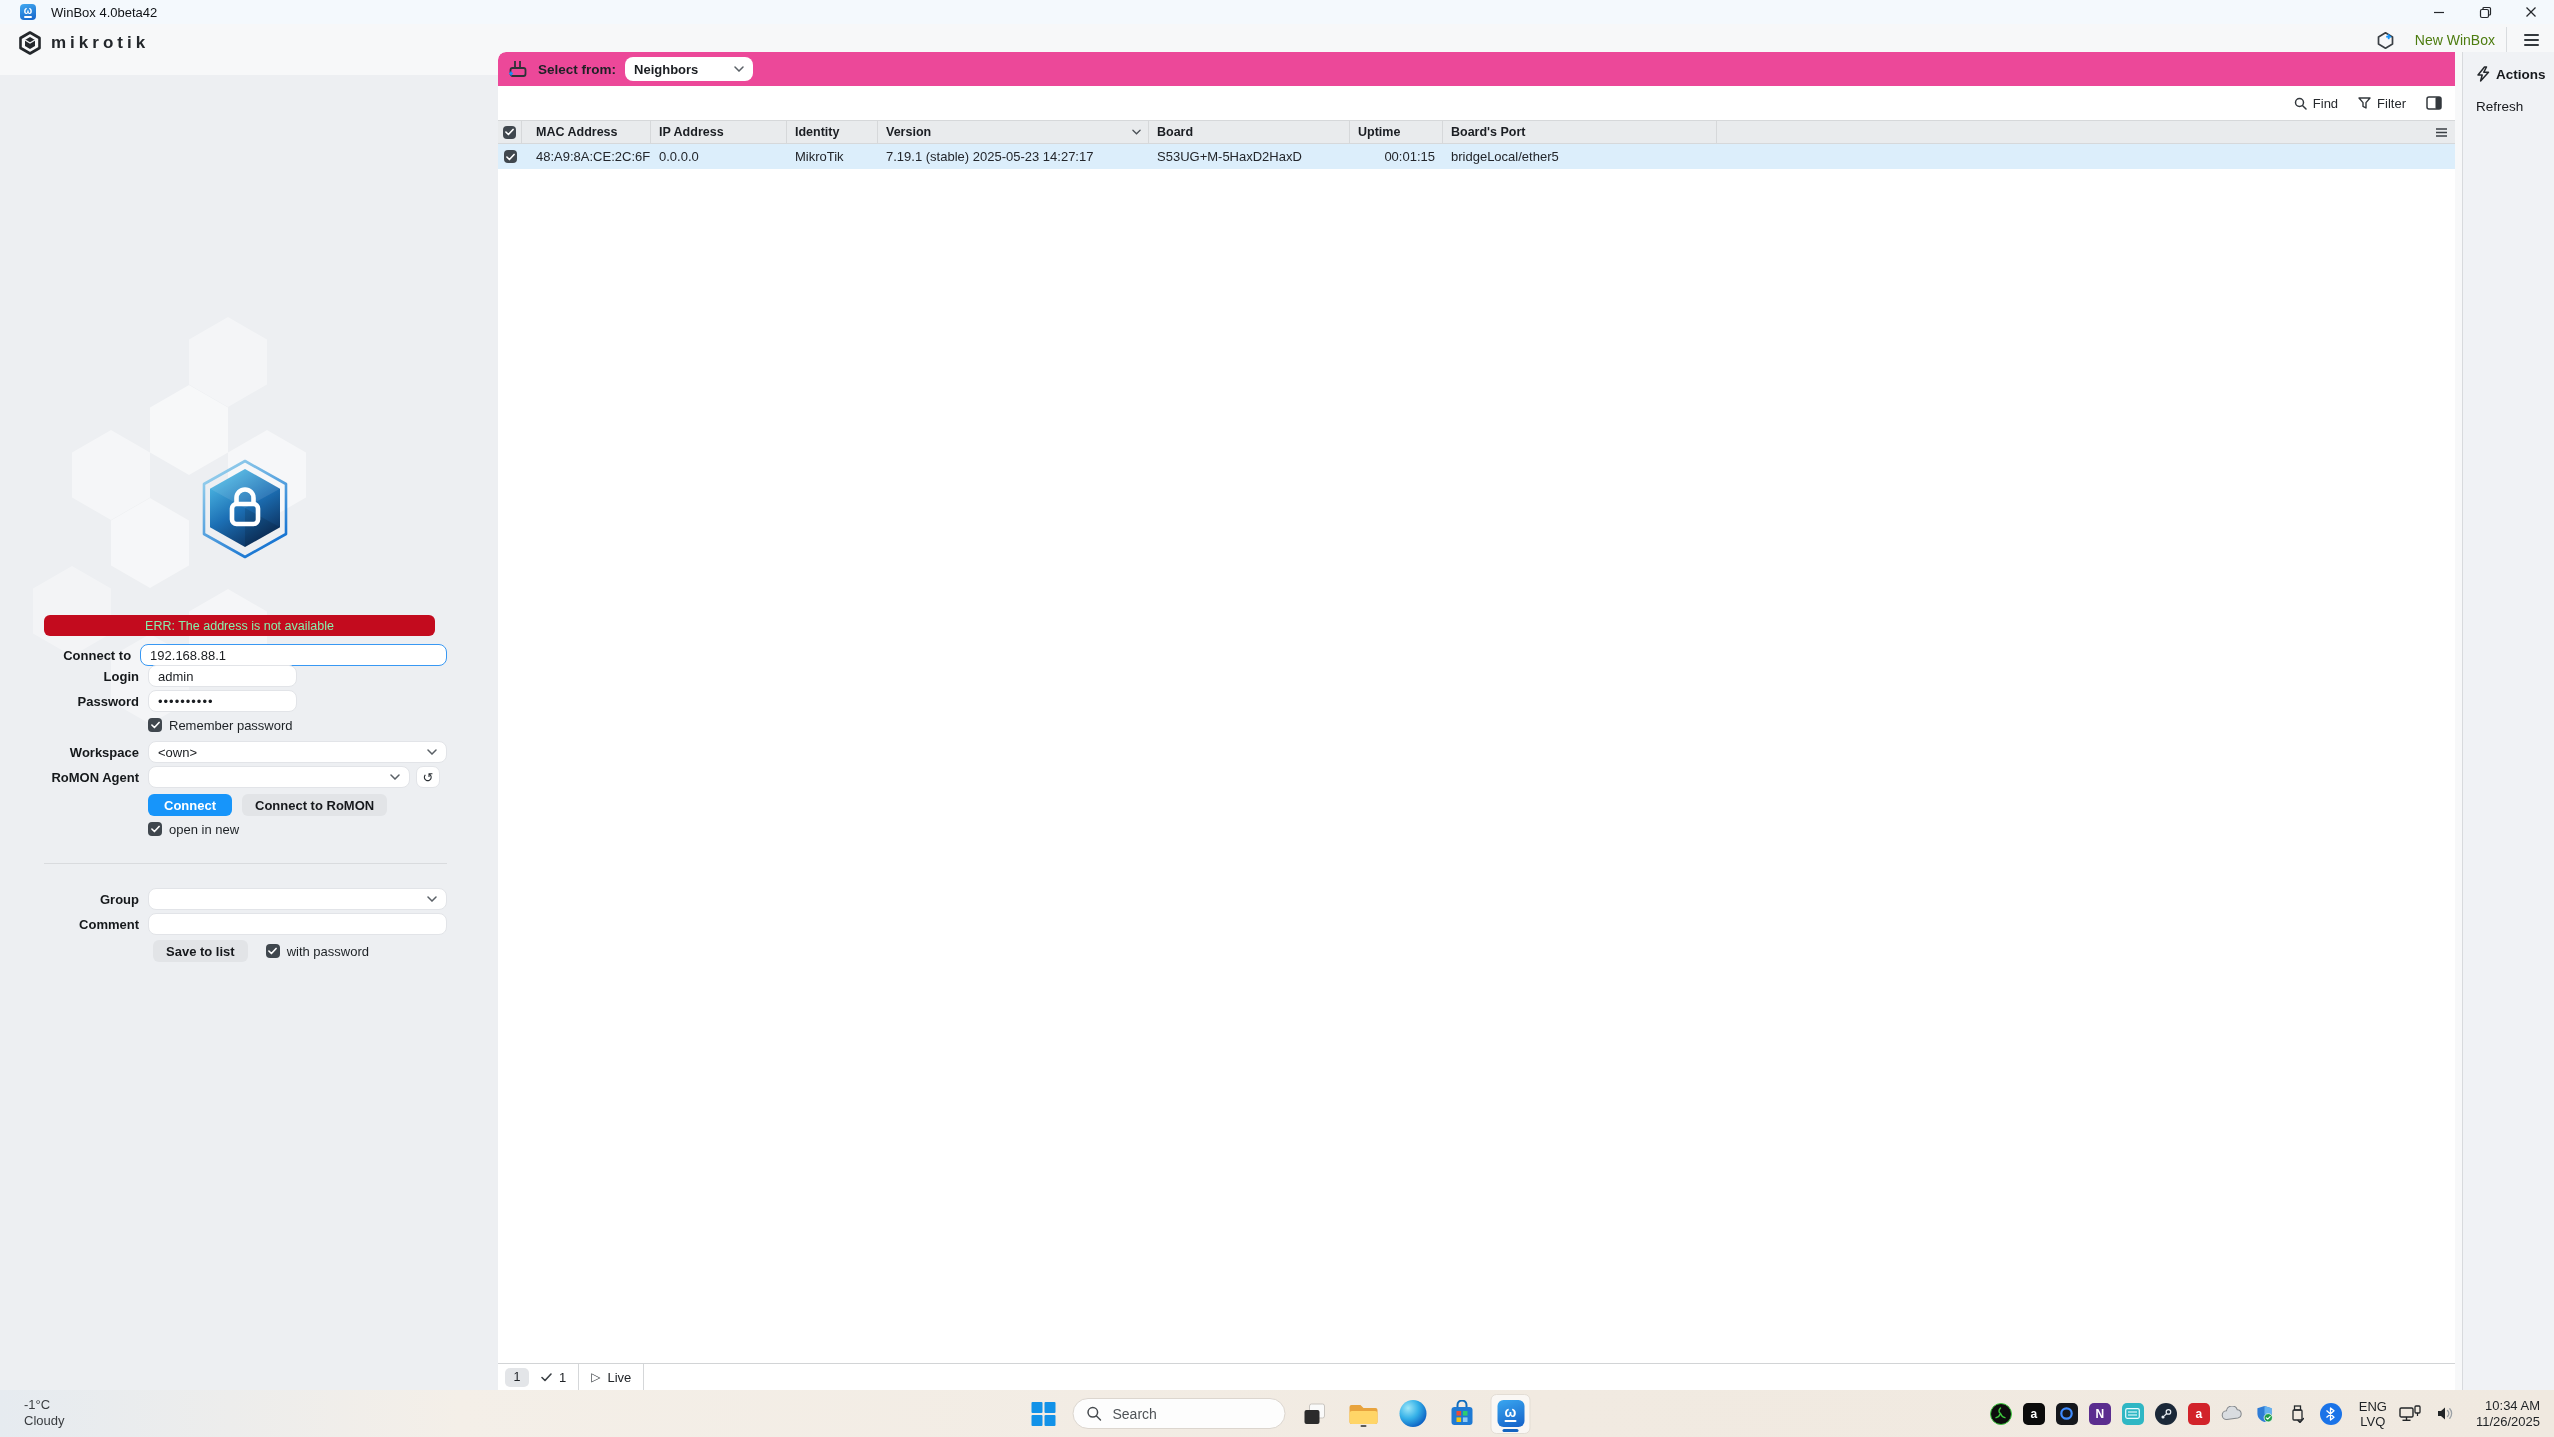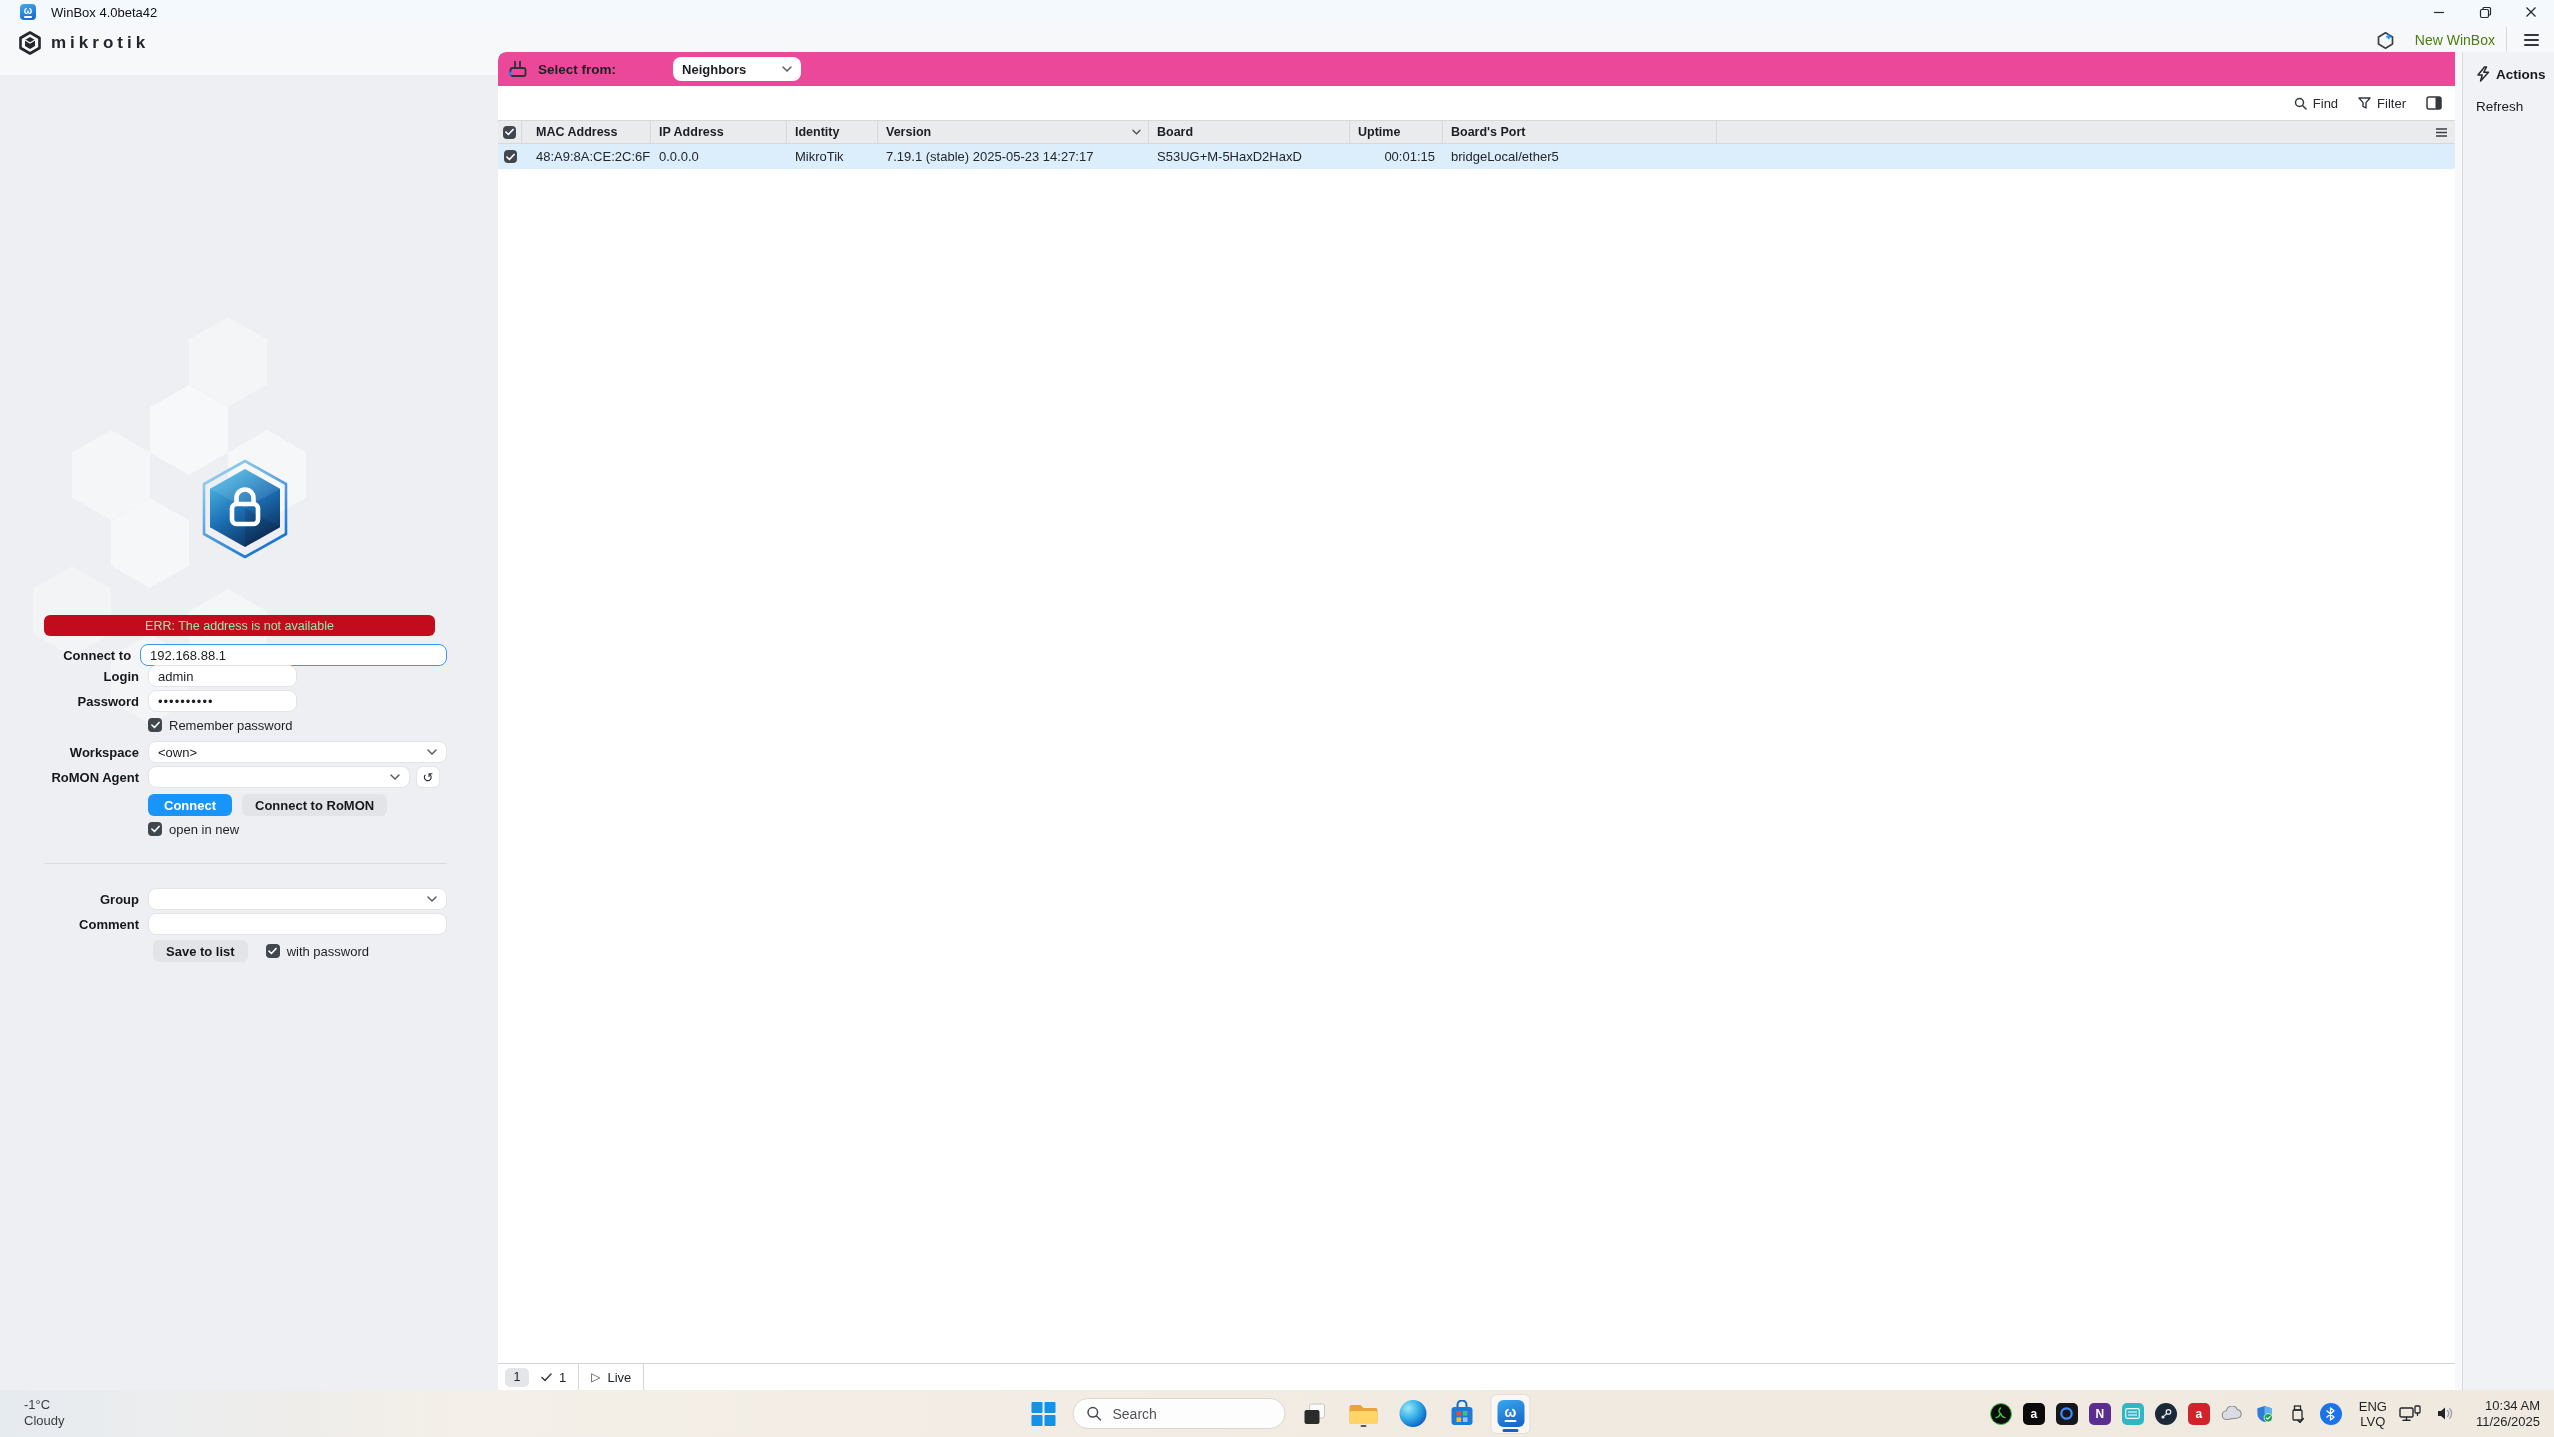--- a/index.html
+++ b/index.html
@@ -53,21 +53,21 @@
     border-radius:6px; display:flex; align-items:center; justify-content:center; }
   .fdivider { position:absolute; left:0; right:0; top:248px; border-top:1px solid #d9dbde; }
   .rfbtn { width:24px; height:22px; margin-left:6px; background:#fff; border:1px solid #e2e4e8; border-radius:7px;
     display:flex; align-items:center; justify-content:center; font-size:13px; color:#2b3035; }
 
   
   .main { position:absolute; top:52px; left:498px; width:1957px; height:1338px; background:#fff;
     border-top-left-radius:8px; display:flex; flex-direction:column; overflow:hidden; }
   .toolbar { height:34px; background:#ec4899; border-top-left-radius:8px; display:flex; align-items:center; padding-left:9px; gap:9px; flex:none; }
   .toolbar .lbl { font-weight:bold; font-size:13.5px; color:#1d2125; }
-  .toolbar .sel { width:128px; height:24px; border:none;margin-left:48px; }
+  .toolbar .sel { width:128px; height:24px; border:none; }
   .findrow { height:34px; display:flex; align-items:center; justify-content:flex-end; gap:20px; padding-right:13px; flex:none;padding-left:8px; }
   .toolact { display:flex; align-items:center; gap:6px; font-size:13px; color:#26292d; }
   .thead { height:24px; background:#e9ebed; border-top:1px solid #d6d8da; border-bottom:1px solid #d6d8da;
     display:flex; align-items:center; position:relative; flex:none; font-weight:bold; font-size:12.5px; color:#1b1e23; }
   .th { height:100%; display:flex; align-items:center; padding-left:8px; border-right:1px solid #d6d8da; }
   .trow { height:25px; background:#dceefb; display:flex; align-items:center; font-size:13px; color:#23262b; flex:none; }
   .td { height:100%; display:flex; align-items:center; padding-left:8px; }
   .w-cb { width:24px; justify-content:center; padding-left:0; }
   .w-mac { width:129px; padding-left:14px; }
   .w-ip { width:136px; }

